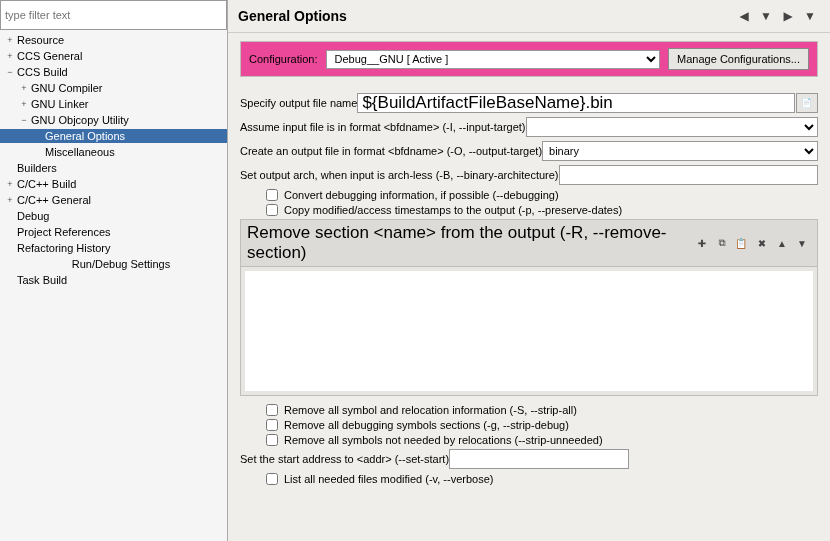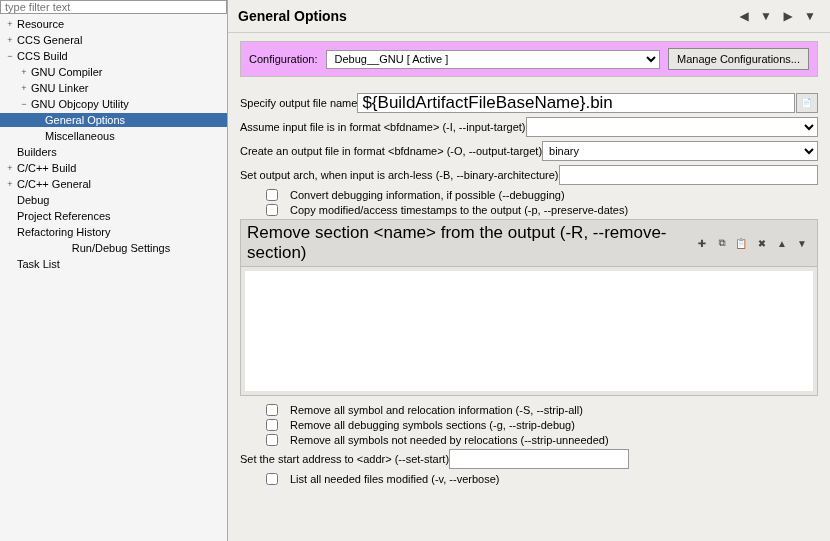--- a/index.html
+++ b/index.html
@@ -19,21 +19,21 @@
       min-width: 228px;
       background: #f5f5f5;
       border-right: 1px solid #aaa;
       display: flex;
       flex-direction: column;
       height: 100%;
     }
 
     #filter-input {
       width: 100%;
-      height: 14px;
+      height: 30px;
       border: 1px solid #999;
       padding: 2px 4px;
       font-size: 11px;
       background: white;
       color: #aaa;
       outline: none;
     }
 
     #tree-container {
       flex: 1;
@@ -120,21 +120,21 @@
       overflow-y: auto;
       padding: 8px 12px;
     }
 
     
     .config-row {
       display: flex;
       align-items: center;
       gap: 8px;
       margin-bottom: 16px;
-      background: #f0abfc;
+      background: #ec4899;
       border: 1px solid #c0beba;
       padding: 6px 8px;
     }
 
     .config-label {
       font-size: 11px;
       white-space: nowrap;
     }
 
     .config-select {
@@ -204,21 +204,21 @@
       font-size: 9px;
       display: flex;
       align-items: center;
       justify-content: center;
     }
 
     .checkbox-row {
       display: flex;
       align-items: center;
       margin-bottom: 3px;
-      gap: 12px;
+      gap: 6px;
       padding-left: 26px;
     }
 
     .checkbox-row input[type=checkbox] {
       width: 12px;
       height: 12px;
     }
 
     .checkbox-label {
       font-size: 11px;
@@ -363,21 +363,21 @@
       </div>
       <div class="tree-item">
         <div class="tree-item-label" style="padding-left: 4px; justify-content: center;">
           <span class="expand-icon"></span>
           <span>Run/Debug Settings</span>
         </div>
       </div>
       <div class="tree-item">
         <div class="tree-item-label" style="padding-left: 4px;">
           <span class="expand-icon"></span>
-          <span>Task List</span>
+          <span>Task Build</span>
         </div>
       </div>
     </div>
 </div>
 
 <div id="right-panel">
   <div id="right-header">
     <span id="right-title">General Options</span>
     <div id="right-toolbar">
       <button class="toolbar-btn">◀</button>

